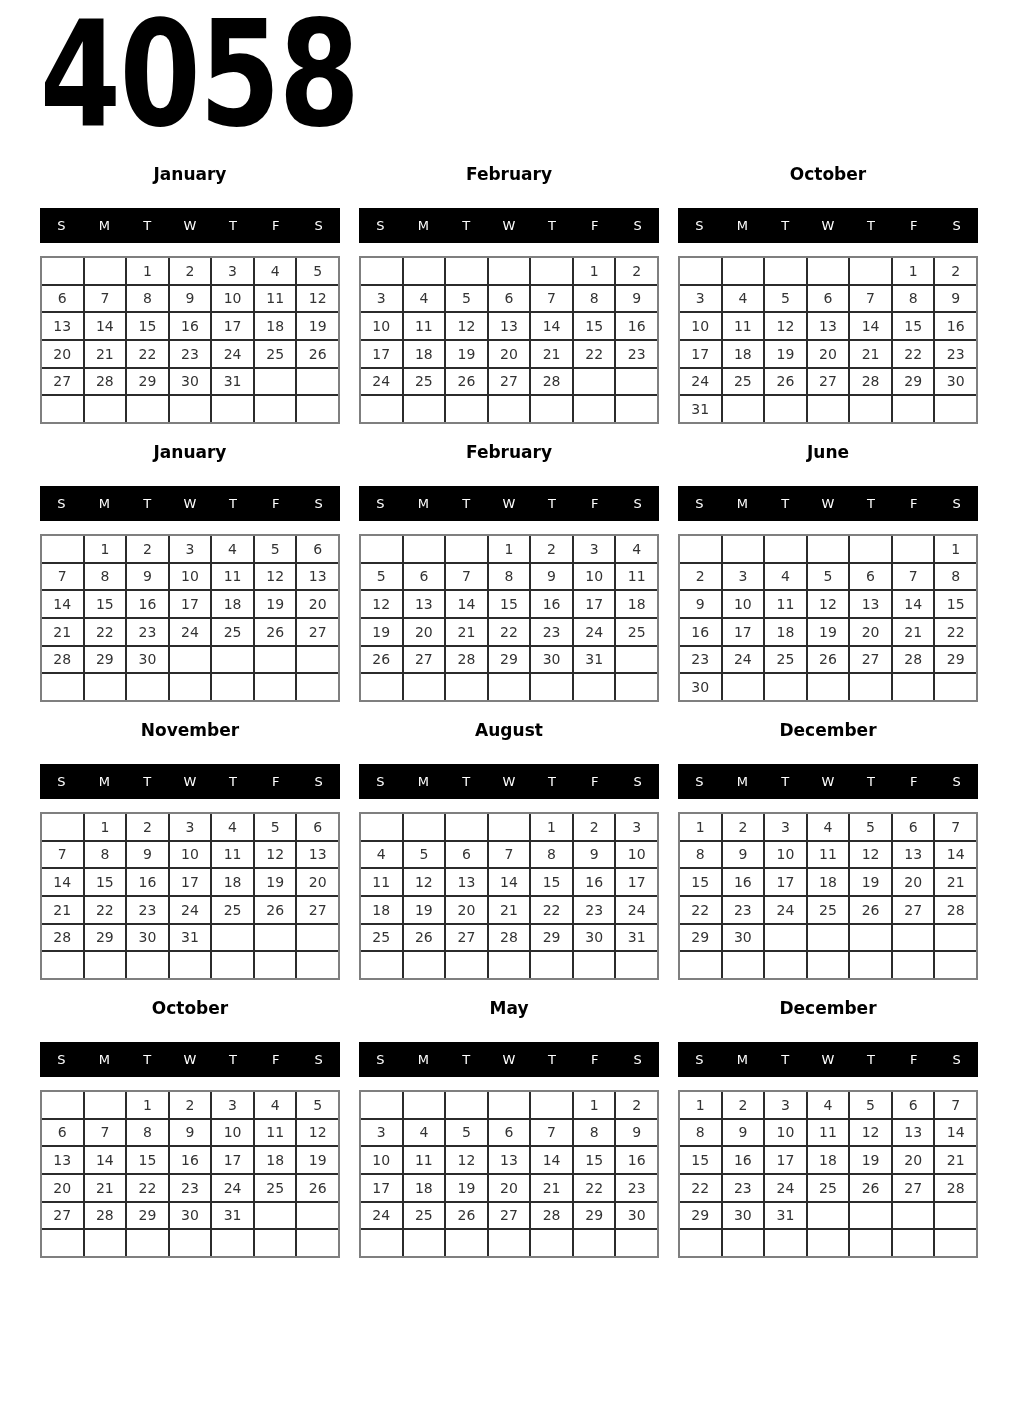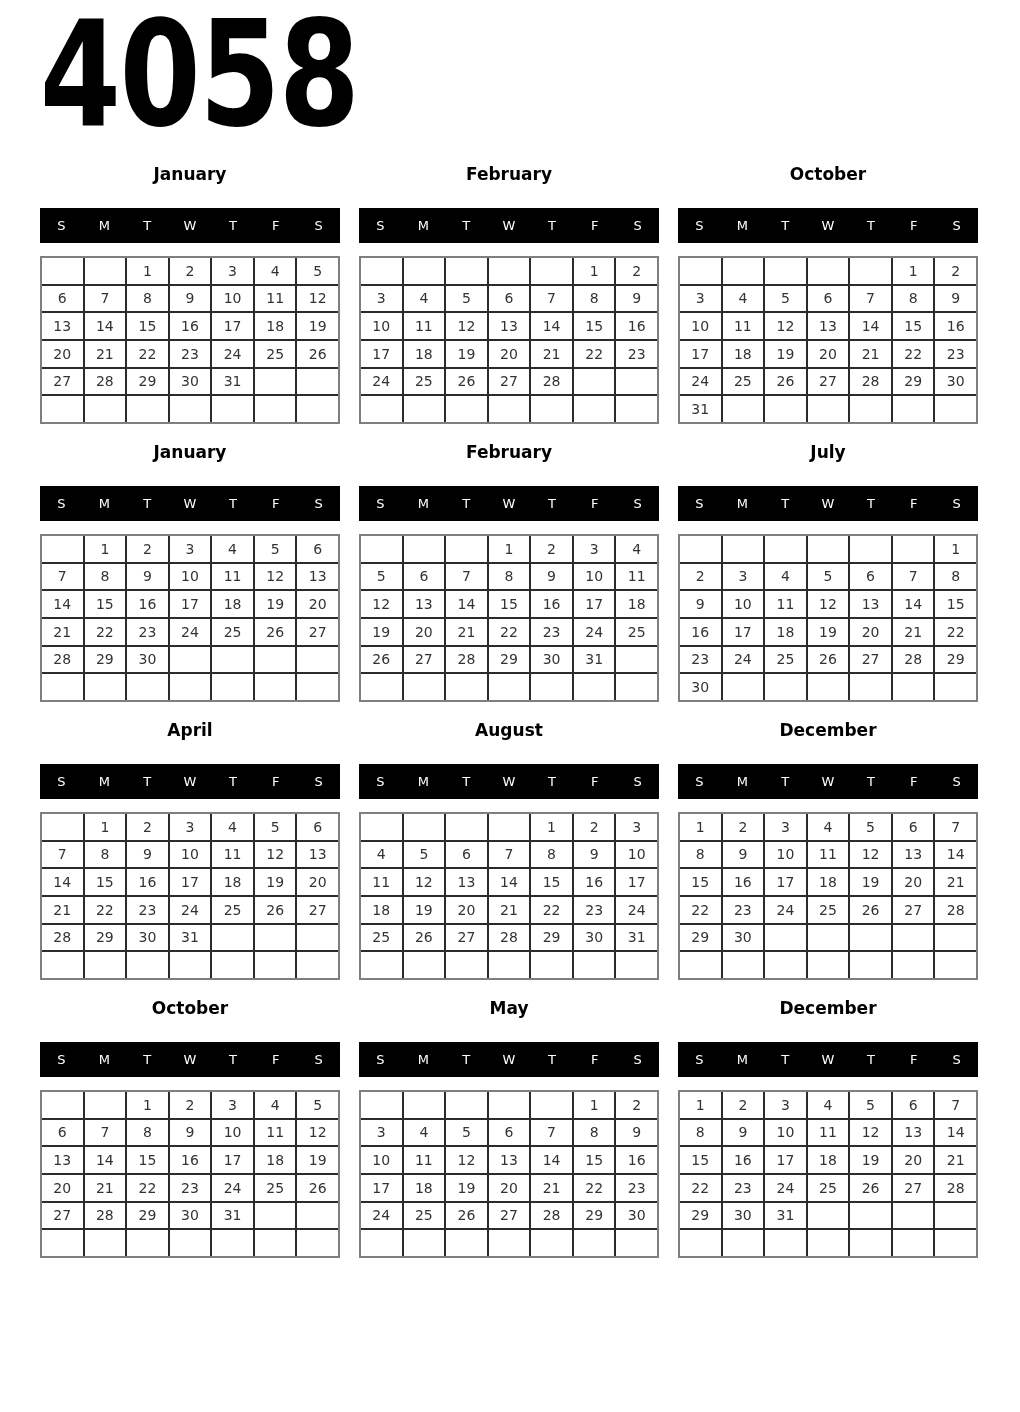--- a/index.html
+++ b/index.html
@@ -365,77 +365,77 @@
         <div class="day-cell"></div>
         <div class="day-cell"></div>
         <div class="day-cell"></div>
         <div class="day-cell"></div>
         <div class="day-cell"></div>
         <div class="day-cell"></div>
         <div class="day-cell"></div>
       </div>
     </div>
     <div class="month-block">
-      <div class="month-name">July</div>
-      <div class="dow-bar">
-        <div class="dow">S</div>
-        <div class="dow">M</div>
-        <div class="dow">T</div>
-        <div class="dow">W</div>
-        <div class="dow">T</div>
-        <div class="dow">F</div>
-        <div class="dow">S</div>
-      </div>
-      <div class="day-grid">
-        <div class="day-cell"></div>
-        <div class="day-cell"></div>
-        <div class="day-cell"></div>
-        <div class="day-cell"></div>
-        <div class="day-cell"></div>
-        <div class="day-cell"></div>
-        <div class="day-cell">1</div>
-        <div class="day-cell">2</div>
-        <div class="day-cell">3</div>
-        <div class="day-cell">4</div>
-        <div class="day-cell">5</div>
-        <div class="day-cell">6</div>
-        <div class="day-cell">7</div>
-        <div class="day-cell">8</div>
-        <div class="day-cell">9</div>
-        <div class="day-cell">10</div>
-        <div class="day-cell">11</div>
-        <div class="day-cell">12</div>
-        <div class="day-cell">13</div>
-        <div class="day-cell">14</div>
-        <div class="day-cell">15</div>
-        <div class="day-cell">16</div>
-        <div class="day-cell">17</div>
-        <div class="day-cell">18</div>
-        <div class="day-cell">19</div>
-        <div class="day-cell">20</div>
-        <div class="day-cell">21</div>
-        <div class="day-cell">22</div>
-        <div class="day-cell">23</div>
-        <div class="day-cell">24</div>
-        <div class="day-cell">25</div>
-        <div class="day-cell">26</div>
-        <div class="day-cell">27</div>
-        <div class="day-cell">28</div>
-        <div class="day-cell">29</div>
-        <div class="day-cell">30</div>
-        <div class="day-cell"></div>
-        <div class="day-cell"></div>
-        <div class="day-cell"></div>
-        <div class="day-cell"></div>
-        <div class="day-cell"></div>
-        <div class="day-cell"></div>
-      </div>
-    </div>
-    <div class="month-block">
-      <div class="month-name">April</div>
+      <div class="month-name">June</div>
+      <div class="dow-bar">
+        <div class="dow">S</div>
+        <div class="dow">M</div>
+        <div class="dow">T</div>
+        <div class="dow">W</div>
+        <div class="dow">T</div>
+        <div class="dow">F</div>
+        <div class="dow">S</div>
+      </div>
+      <div class="day-grid">
+        <div class="day-cell"></div>
+        <div class="day-cell"></div>
+        <div class="day-cell"></div>
+        <div class="day-cell"></div>
+        <div class="day-cell"></div>
+        <div class="day-cell"></div>
+        <div class="day-cell">1</div>
+        <div class="day-cell">2</div>
+        <div class="day-cell">3</div>
+        <div class="day-cell">4</div>
+        <div class="day-cell">5</div>
+        <div class="day-cell">6</div>
+        <div class="day-cell">7</div>
+        <div class="day-cell">8</div>
+        <div class="day-cell">9</div>
+        <div class="day-cell">10</div>
+        <div class="day-cell">11</div>
+        <div class="day-cell">12</div>
+        <div class="day-cell">13</div>
+        <div class="day-cell">14</div>
+        <div class="day-cell">15</div>
+        <div class="day-cell">16</div>
+        <div class="day-cell">17</div>
+        <div class="day-cell">18</div>
+        <div class="day-cell">19</div>
+        <div class="day-cell">20</div>
+        <div class="day-cell">21</div>
+        <div class="day-cell">22</div>
+        <div class="day-cell">23</div>
+        <div class="day-cell">24</div>
+        <div class="day-cell">25</div>
+        <div class="day-cell">26</div>
+        <div class="day-cell">27</div>
+        <div class="day-cell">28</div>
+        <div class="day-cell">29</div>
+        <div class="day-cell">30</div>
+        <div class="day-cell"></div>
+        <div class="day-cell"></div>
+        <div class="day-cell"></div>
+        <div class="day-cell"></div>
+        <div class="day-cell"></div>
+        <div class="day-cell"></div>
+      </div>
+    </div>
+    <div class="month-block">
+      <div class="month-name">November</div>
       <div class="dow-bar">
         <div class="dow">S</div>
         <div class="dow">M</div>
         <div class="dow">T</div>
         <div class="dow">W</div>
         <div class="dow">T</div>
         <div class="dow">F</div>
         <div class="dow">S</div>
       </div>
       <div class="day-grid">

